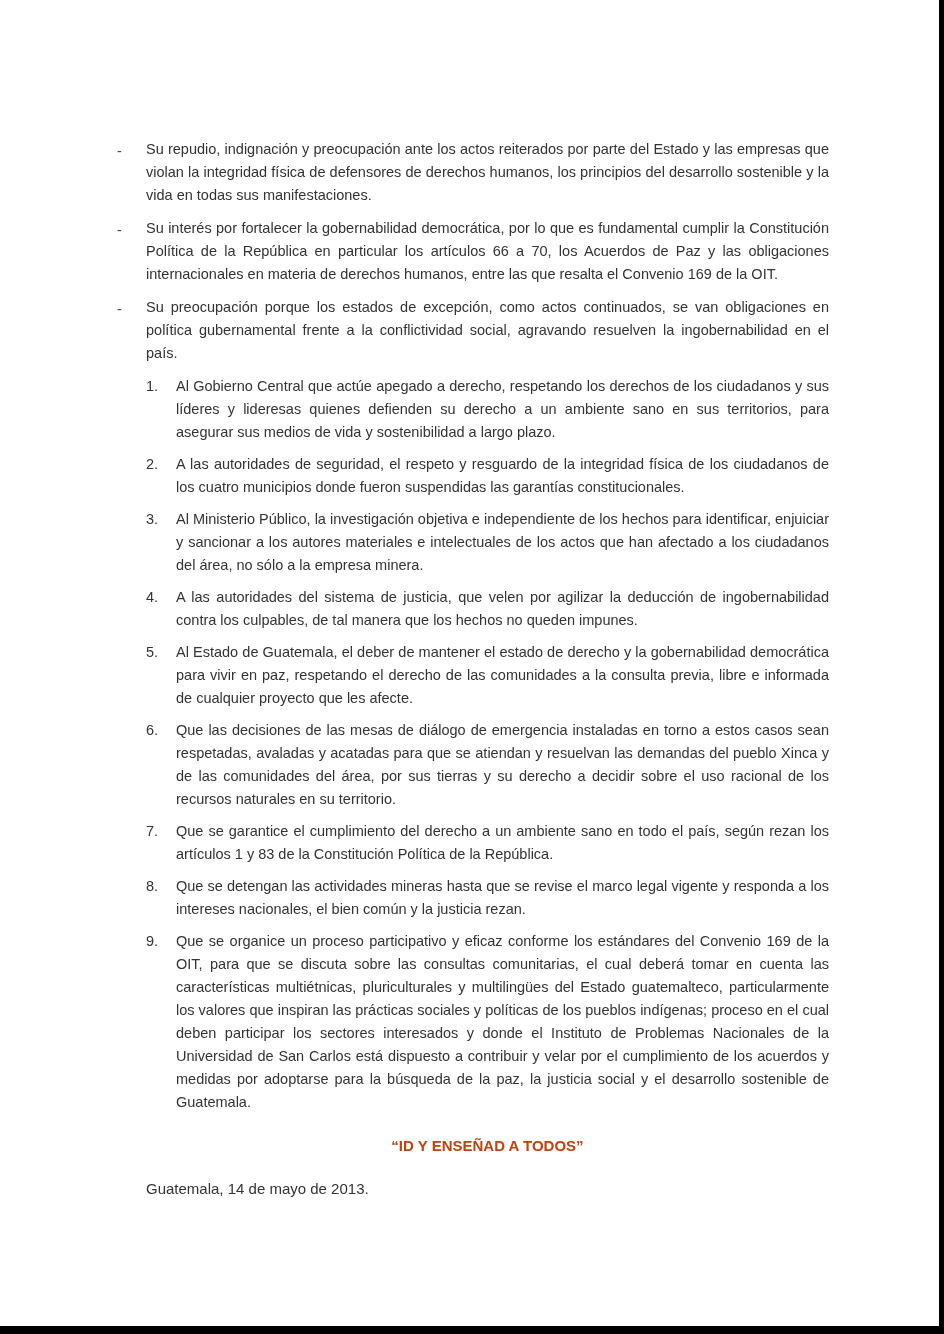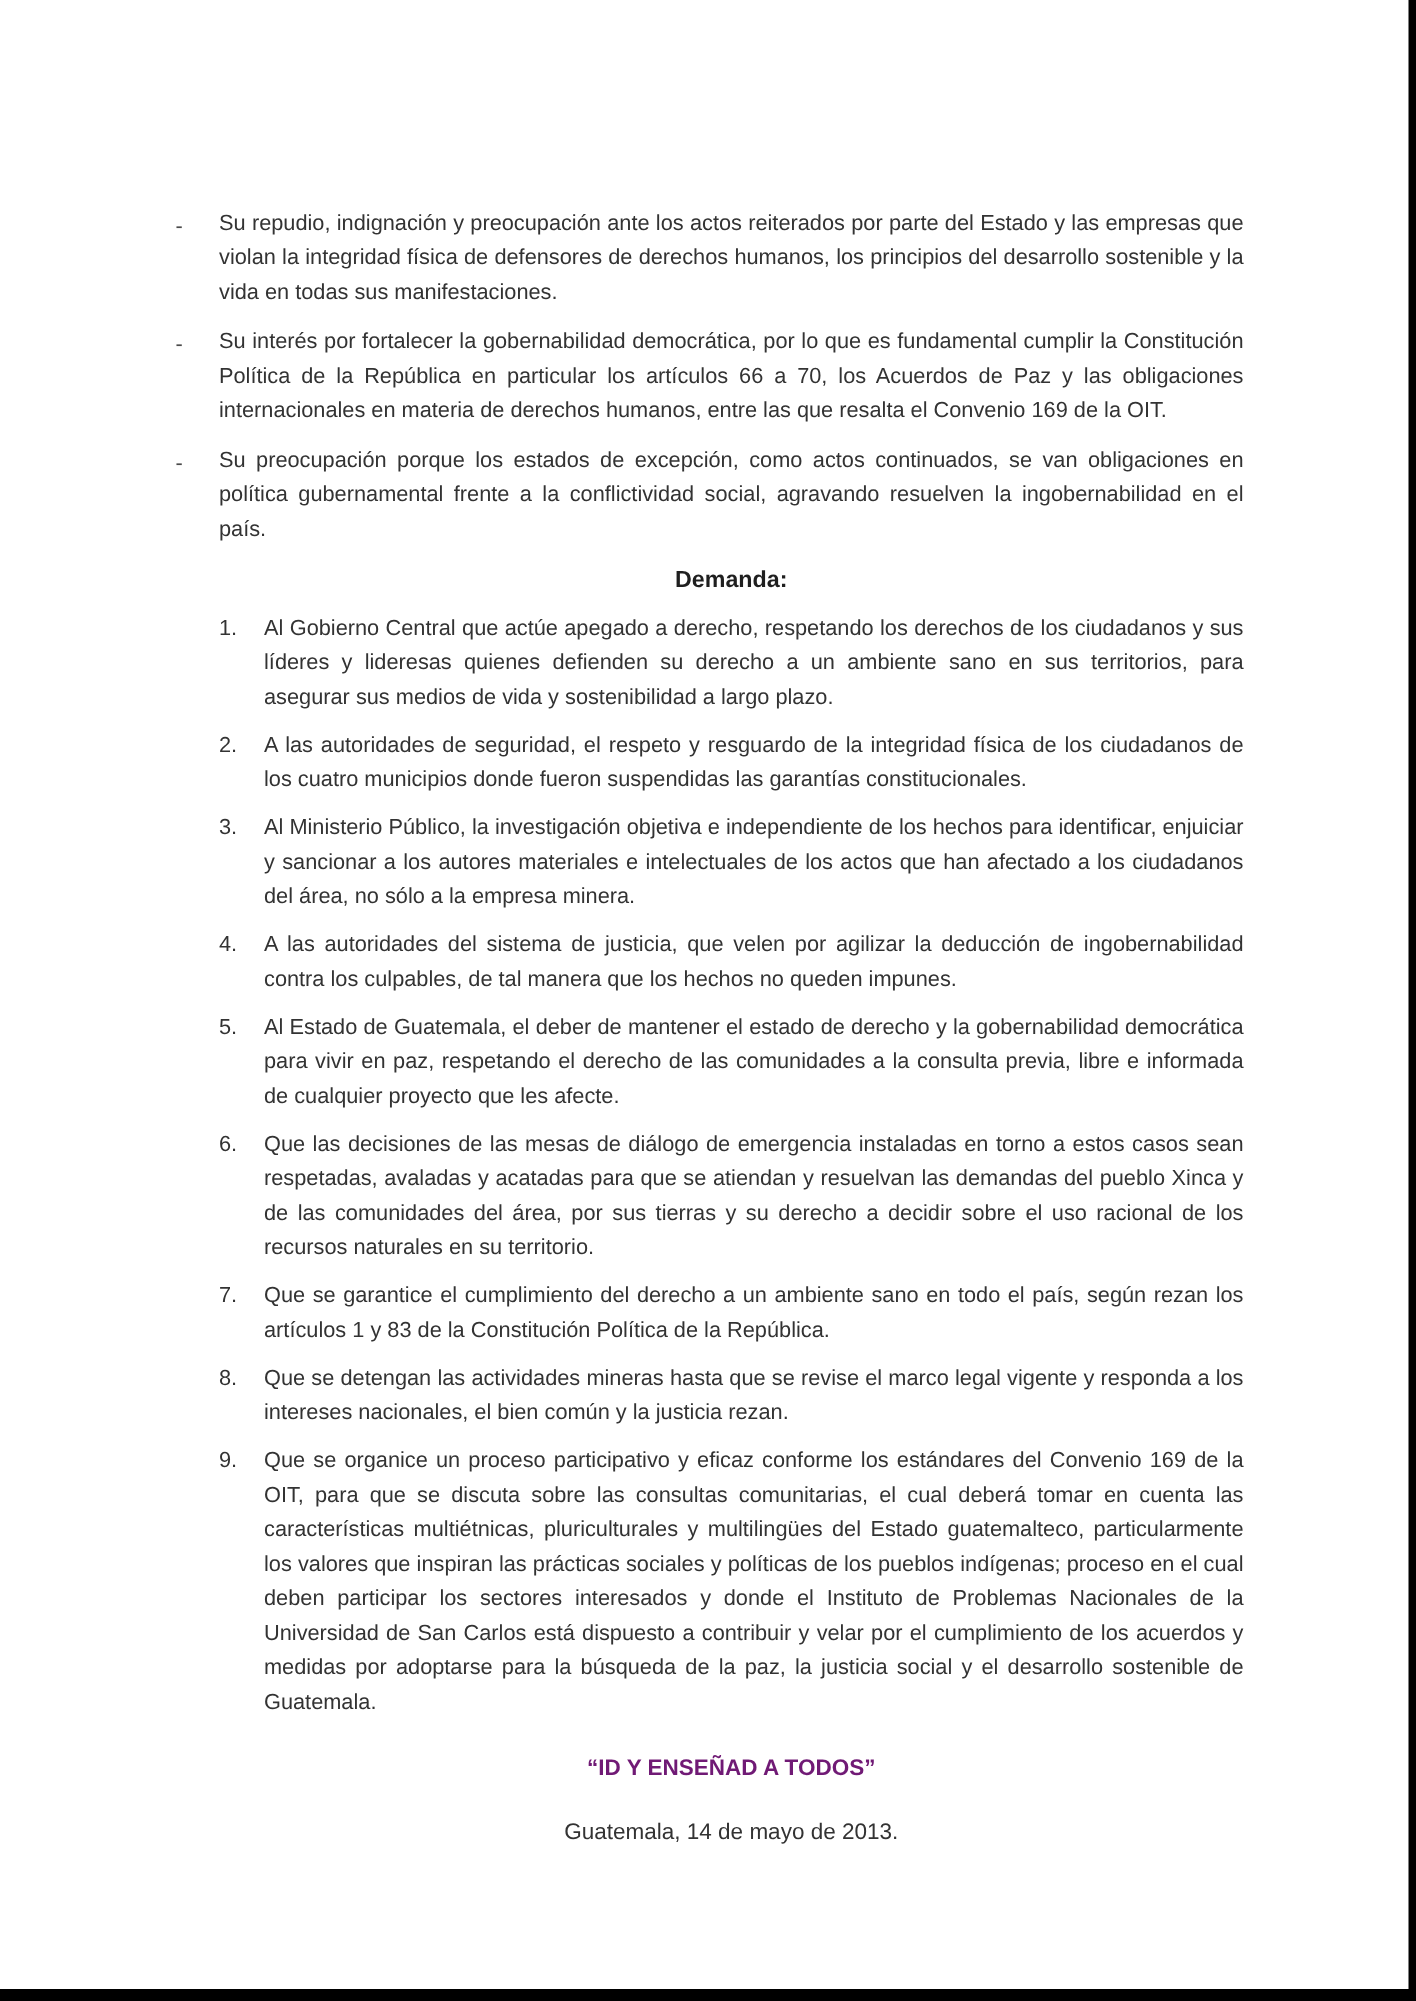--- a/index.html
+++ b/index.html
@@ -68,26 +68,26 @@
   }
   .demand .d-num {
     position: absolute;
     left: 0;
     top: 0;
     width: 26px;
   }
   .quote {
     font-weight: bold;
     font-size: 15px;
-    color: #701a75;
+    color: #c2410c;
     text-align: center;
     margin: 20px 0 0 0;
   }
   .dateline {
-    text-align: center;
+    text-align: left;
     font-size: 15px;
     margin: 20px 0 0 0;
   }
 </style>
 </head>
 <body>
 
 <div class="page">
   <div class="edge-right"></div>
   <div class="edge-bottom"></div>
@@ -100,21 +100,20 @@
     </div>
     <div class="bullet">
       <span class="b-marker">-</span>
       <div class="b-text">Su interés por fortalecer la gobernabilidad democrática, por lo que es fundamental cumplir la Constitución Política de la República en particular los artículos 66 a 70, los Acuerdos de Paz y las obligaciones internacionales en materia de derechos humanos, entre las que resalta el Convenio 169 de la OIT.</div>
     </div>
     <div class="bullet">
       <span class="b-marker">-</span>
       <div class="b-text">Su preocupación porque los estados de excepción, como actos continuados, se van obligaciones en política gubernamental frente a la conflictividad social, agravando resuelven la ingobernabilidad en el país.</div>
     </div>
 
-    <div class="heading">Demanda:</div>
 
     <div class="demand">
       <span class="d-num">1.</span>
       <div class="d-text">Al Gobierno Central que actúe apegado a derecho, respetando los derechos de los ciudadanos y sus líderes y lideresas quienes defienden su derecho a un ambiente sano en sus territorios, para asegurar sus medios de vida y sostenibilidad a largo plazo.</div>
     </div>
     <div class="demand">
       <span class="d-num">2.</span>
       <div class="d-text">A las autoridades de seguridad, el respeto y resguardo de la integridad física de los ciudadanos de los cuatro municipios donde fueron suspendidas las garantías constitucionales.</div>
     </div>
     <div class="demand">

